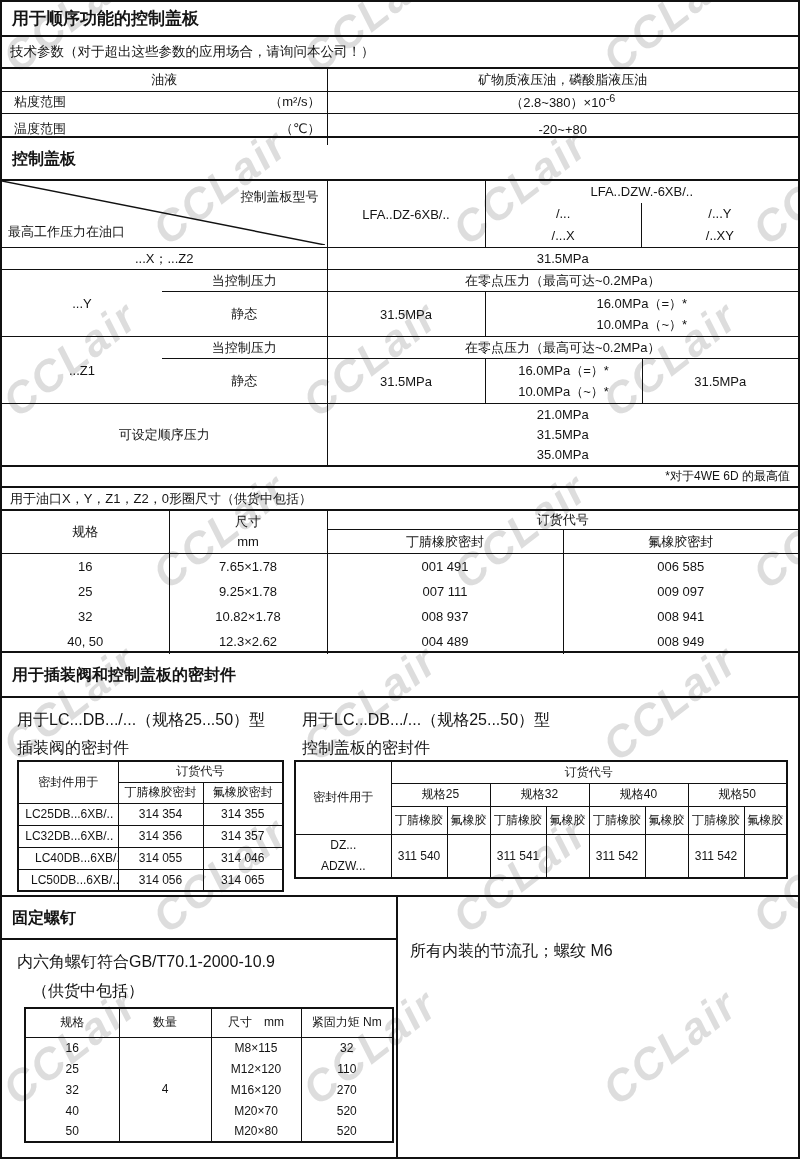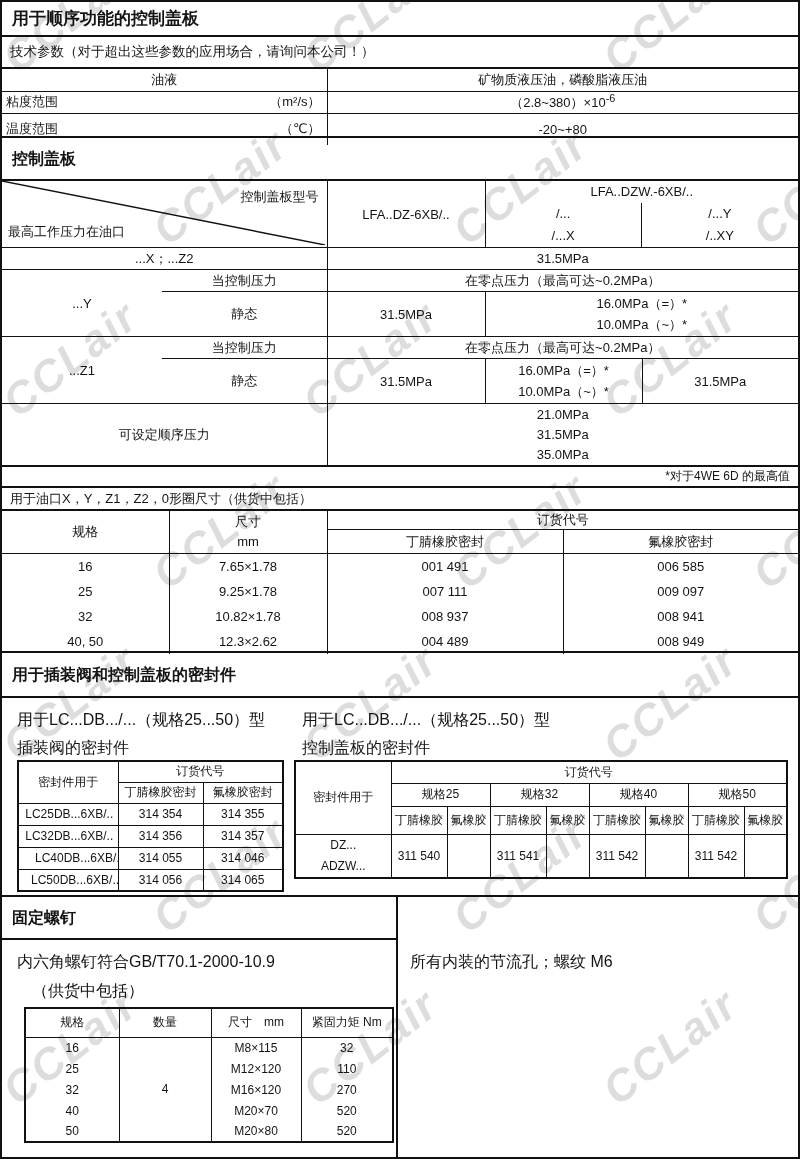--- a/index.html
+++ b/index.html
@@ -12,21 +12,21 @@
   .wmt { position:absolute; transform:rotate(-38deg); font-size:44px; font-weight:bold;
          font-style:italic; color:rgba(175,175,175,0.42); letter-spacing:2px; white-space:nowrap; }
   .content { position:relative; z-index:1; }
 
   .sec { box-sizing:border-box; border-bottom:2px solid #111; position:relative; }
   .big-title { height:35px; font-size:17px; font-weight:bold; line-height:33px; padding-left:10px; }
   .sub-note  { height:32px; font-size:13.5px; line-height:30px; padding-left:8px; }
 
   table.g { border-collapse:collapse; width:100%; table-layout:fixed; }
   table.g td { border:1px solid #111; font-size:13px; text-align:center;
-               padding:0 4px; overflow:hidden; box-sizing:border-box; }
+               padding:0 12px; overflow:hidden; box-sizing:border-box; }
   table.g tr:first-child > td { border-top:none; }
   table.g td:first-child { border-left:none; }
   table.g td:last-child { border-right:none; }
   table.g tr.last > td { border-bottom:none; }
   td.L { text-align:left; padding-left:8px; }
   td.nr { border-right:none !important; }
   td.nl { border-left:none !important; }
   td.nohr { border-top:none !important; border-bottom:none !important; }
 
   
@@ -397,18 +397,18 @@
           </tr>
           <tr style="height:21px;">
             <td class="nohr">50</td>
             <td class="nohr">M20×80</td>
             <td class="nohr">520</td>
           </tr>
         </tbody>
           </table>
       </div>
       <div class="b-right">
-        <div class="abs" style="left:12px;top:55px;">所有内装的节流孔；螺纹 M6</div>
+        <div class="abs" style="left:12px;top:44px;">所有内装的节流孔；螺纹 M6</div>
       </div>
     </div>
 
   </div>
 </div>
 
 </body></html>

